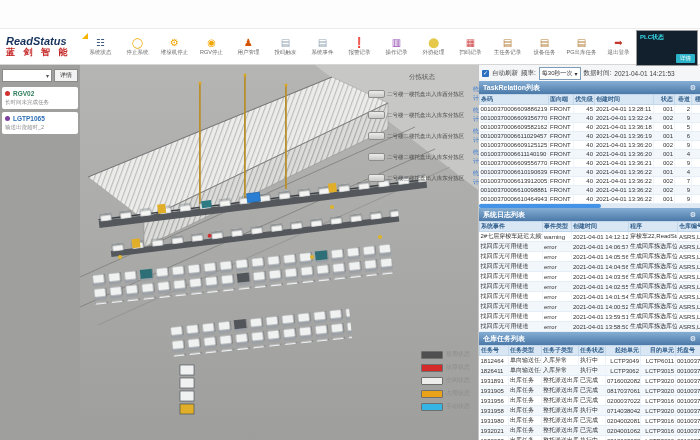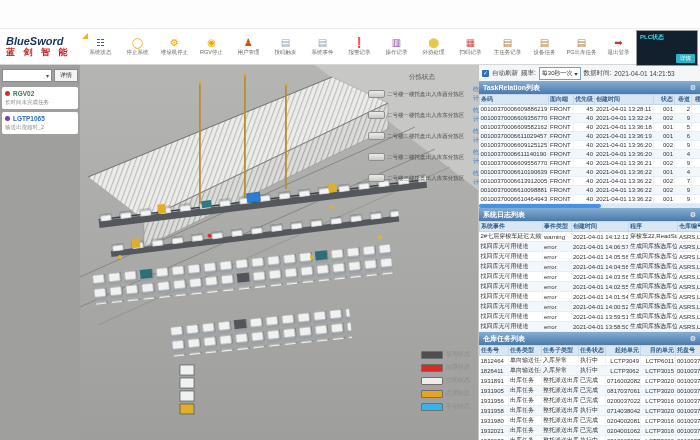--- a/index.html
+++ b/index.html
@@ -74,21 +74,21 @@
 </style>
 </head>
 <body>
 
 <div class="app">
 
   <div class="topstrip"></div>
 
   <div class="toolbar">
     <div class="logo">
-      <div class="logo-en">BlueSword</div>
+      <div class="logo-en">ReadStatus</div>
       <div class="logo-cn">蓝 剑 智 能</div>
     </div>
     <div class="tools">
 
         <div class="tool">
           <div class="ticon" style="color: rgb(61, 90, 128);">☷</div>
           <div class="tlabel">系统状态</div>
         </div>
 
         <div class="tool">

